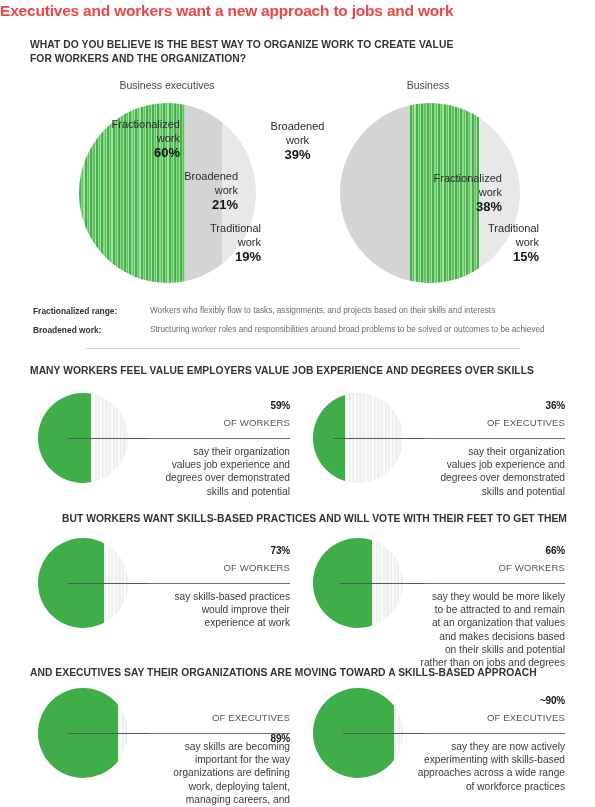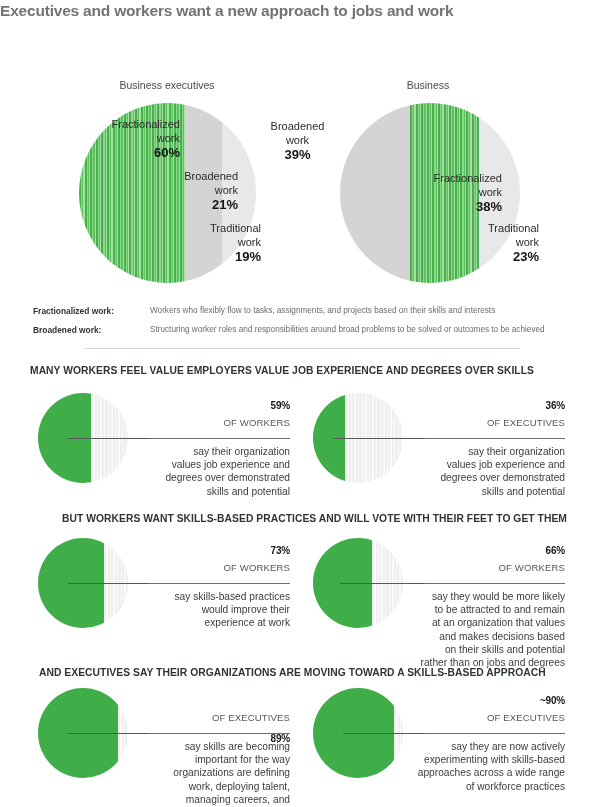--- a/index.html
+++ b/index.html
@@ -13,21 +13,21 @@
   }
 
   
   .title{
     position:absolute;
     left:0px; top:2px;
     width:595px;
     font-size:15.5px;
     font-weight:bold;
     letter-spacing:-0.2px;
-    color:#737373;
+    color:#ef4444;
     white-space:nowrap;
   }
 
   
   .sec-head{
     position:absolute;
     font-size:10.3px;
     font-weight:bold;
     color:#2f3436;
     letter-spacing:0.05px;
@@ -144,20 +144,22 @@
     color:#3c3c3e;
     white-space:pre-line;
   }
 </style>
 </head>
 <body>
 
 <div class="title">Executives and workers want a new approach to jobs and work</div>
 
 <div class="sec-head" style="left:30px; top:38px; width:500px;">
+  <div>WHAT DO YOU BELIEVE IS THE BEST WAY TO ORGANIZE WORK TO CREATE VALUE</div>
+  <div>FOR WORKERS AND THE ORGANIZATION?</div>
 </div>
 
 <div class="pie-label" style="left:77px; top:79px;">Business executives</div>
 <div class="pie-label" style="left:338px; top:79px;">Business</div>
 
 <div class="bigpie" style="left:79px; top:103px; width:177px; height:180px;">
   <div class="band green-stripes" style="width:60%;"></div>
   <div class="band gray-mid" style="width:21%;"></div>
   <div class="band gray-light" style="width:19%;"></div>
 </div>
@@ -171,23 +173,23 @@
 <div class="bigpie" style="left:340px; top:103px; width:180px; height:180px;">
   <div class="band gray-mid" style="width:39%;"></div>
   <div class="band green-stripes" style="width:38%;"></div>
   <div class="band gray-light" style="width:23%;"></div>
 </div>
 <div class="pieband-text" style="left:235px; top:120px; width:125px; text-align:center;">Broadened
 work<span class="pct">39%</span></div>
 <div class="pieband-text" style="left:377px; top:172px; width:125px;">Fractionalized
 work<span class="pct">38%</span></div>
 <div class="pieband-text" style="left:414px; top:222px; width:125px;">Traditional
-work<span class="pct">23%</span></div>
-
-<div class="def-term" style="left:33px; top:306px;">Fractionalized work:</div>
+work<span class="pct">15%</span></div>
+
+<div class="def-term" style="left:33px; top:306px;">Fractionalized range:</div>
 <div class="def-desc" style="left:150px; top:306px; width:430px;">Workers who flexibly flow to tasks, assignments, and projects based on their skills and interests</div>
 
 <div class="def-term" style="left:33px; top:325px;">Broadened work:</div>
 <div class="def-desc" style="left:150px; top:325px; width:445px;">Structuring worker roles and responsibilities around broad problems to be solved or outcomes to be achieved</div>
 
 <div class="divider" style="left:85px; top:348px; width:435px;"></div>
 
 <div class="sec-head" style="left:30px; top:364px; width:540px;">MANY WORKERS FEEL VALUE EMPLOYERS VALUE JOB EXPERIENCE AND DEGREES OVER SKILLS</div>
 
 <div class="smallpie" style="left:38px; top:393px;">
@@ -238,21 +240,21 @@
 <div class="stat-pct" style="left:425px; top:545px; width:140px;">66%</div>
 <div class="stat-who" style="left:425px; top:562px; width:140px;">OF WORKERS</div>
 <div class="stat-rule" style="left:425px; top:583px; width:140px;"></div>
 <div class="stat-desc" style="left:387px; top:590px; width:178px;">say they would be more likely
 to be attracted to and remain
 at an organization that values
 and makes decisions based
 on their skills and potential
 rather than on jobs and degrees</div>
 
-<div class="sec-head" style="left:30px; top:666px; width:540px;margin-left:9px;">AND EXECUTIVES SAY THEIR ORGANIZATIONS ARE MOVING TOWARD A SKILLS-BASED APPROACH</div>
+<div class="sec-head" style="left:30px; top:666px; width:540px;">AND EXECUTIVES SAY THEIR ORGANIZATIONS ARE MOVING TOWARD A SKILLS-BASED APPROACH</div>
 
 <div class="smallpie" style="left:38px; top:688px;">
   <div class="fill" style="width:89%;"></div>
   <div class="rest"></div>
 </div>
 <div class="leader" style="left:68px; top:733px; width:222px;"></div>
 <div class="stat-pct" style="left:150px; top:733px; width:140px;">89%</div>
 <div class="stat-who" style="left:150px; top:712px; width:140px;">OF EXECUTIVES</div>
 <div class="stat-rule" style="left:150px; top:733px; width:140px;"></div>
 <div class="stat-desc" style="left:120px; top:740px; width:170px;">say skills are becoming

